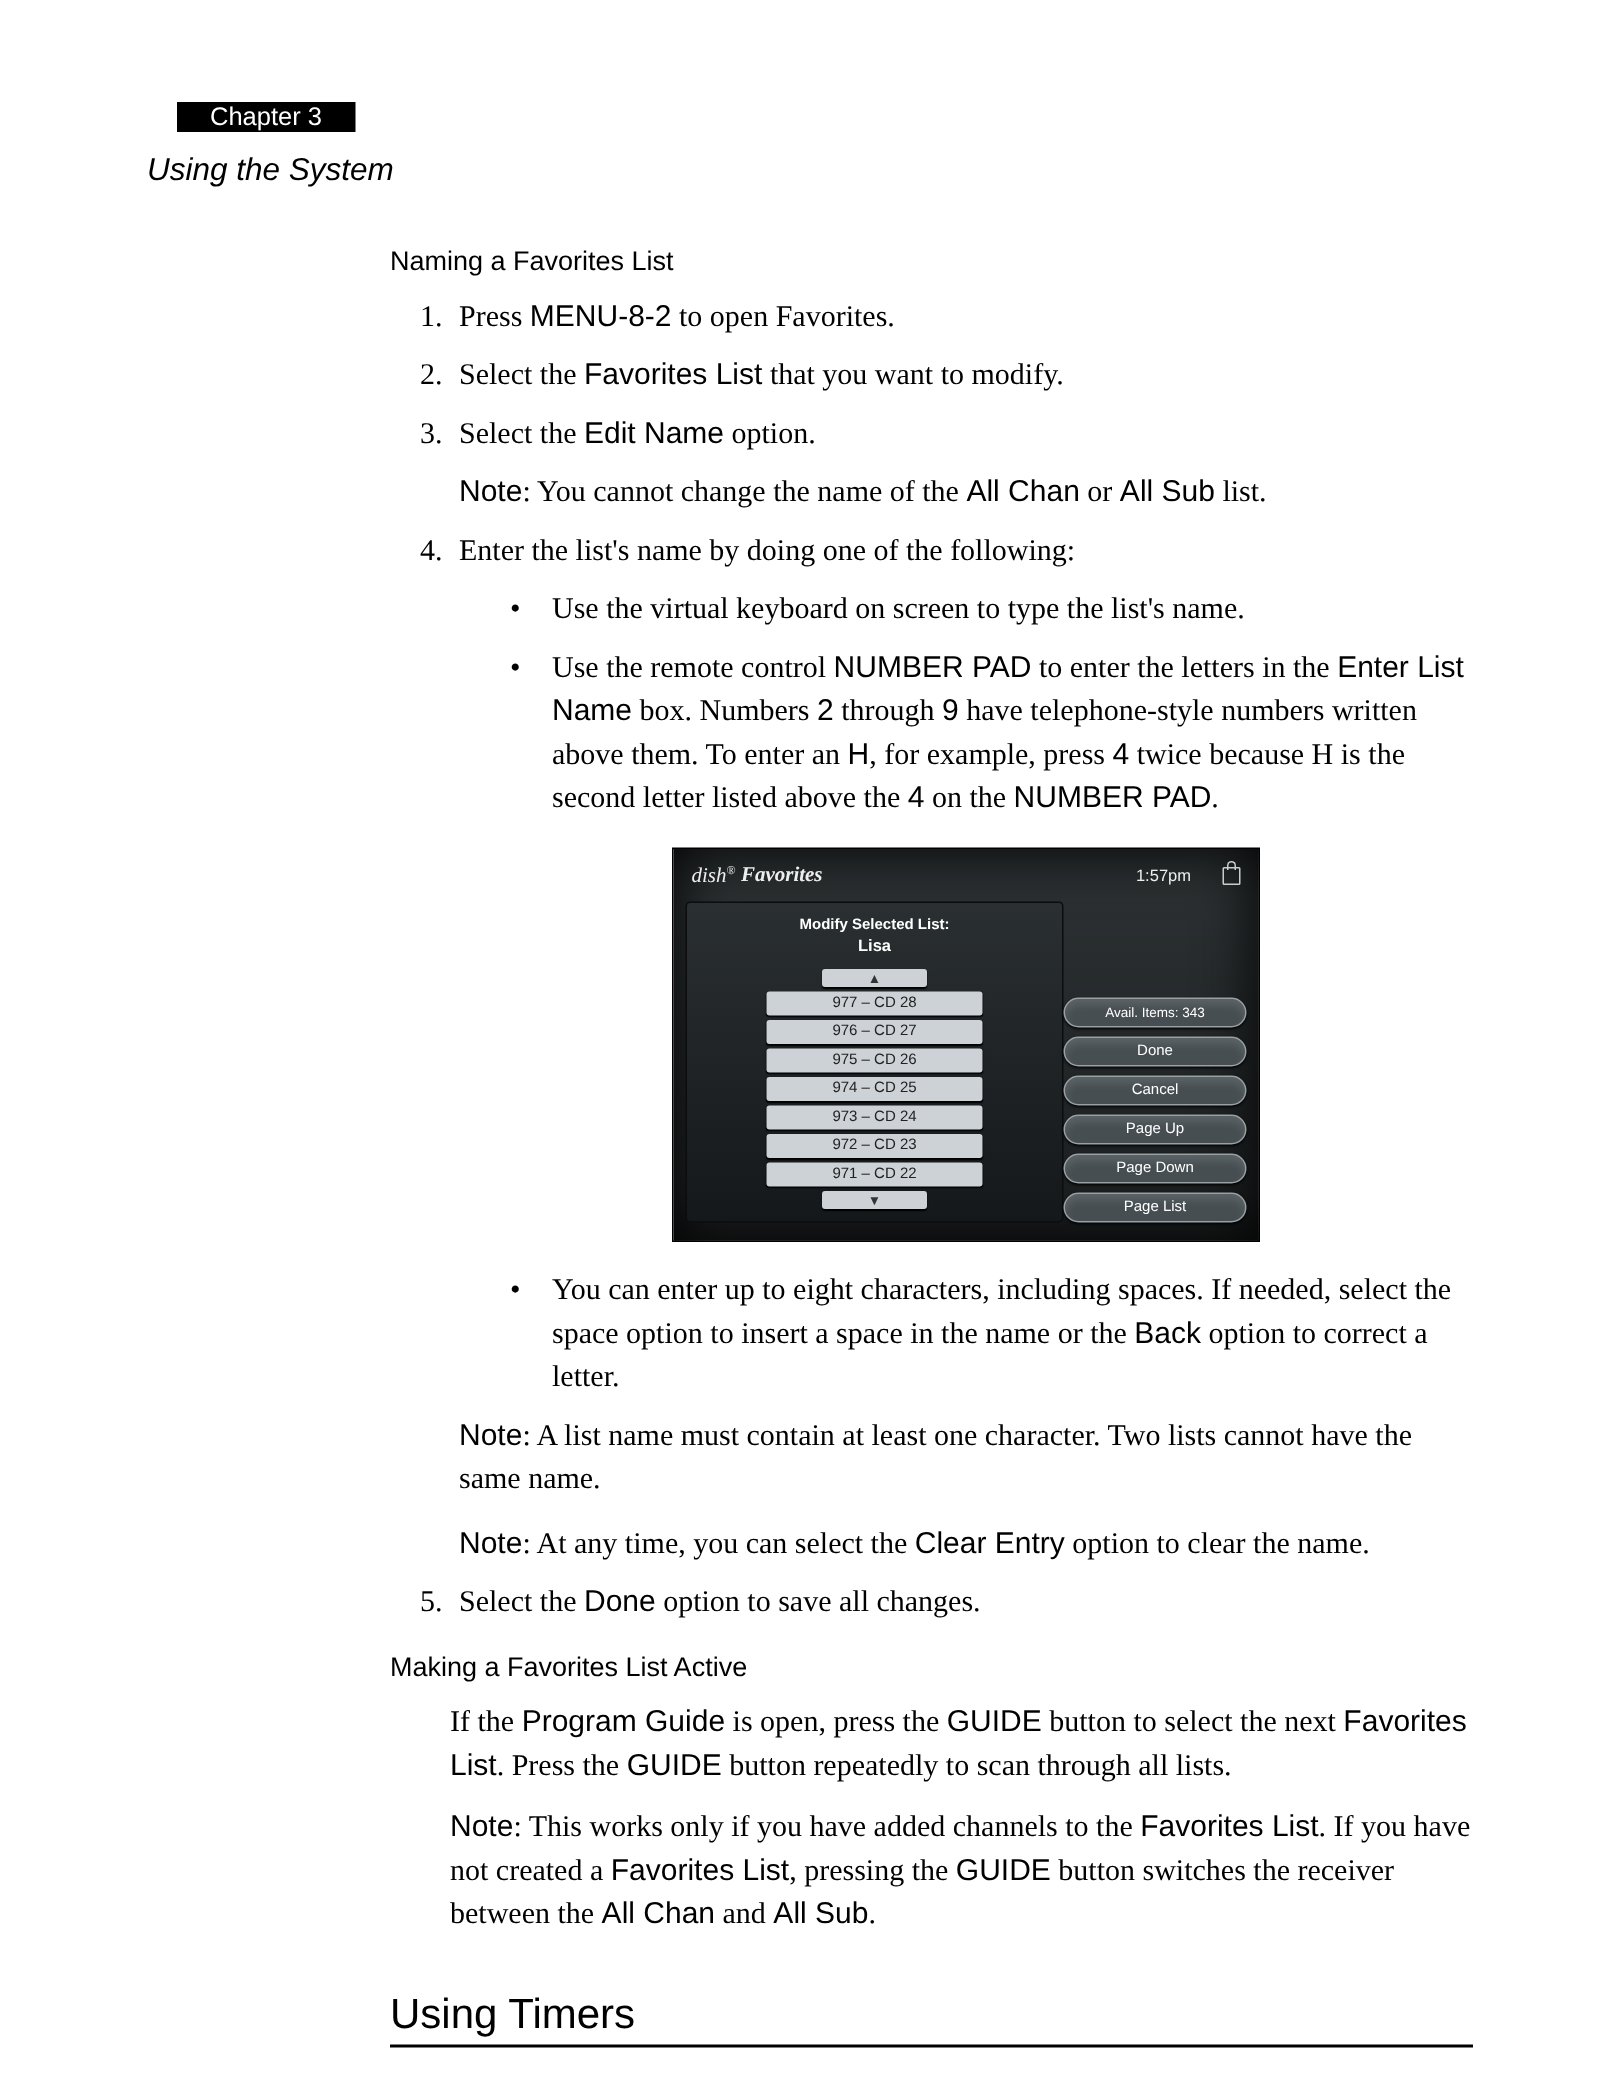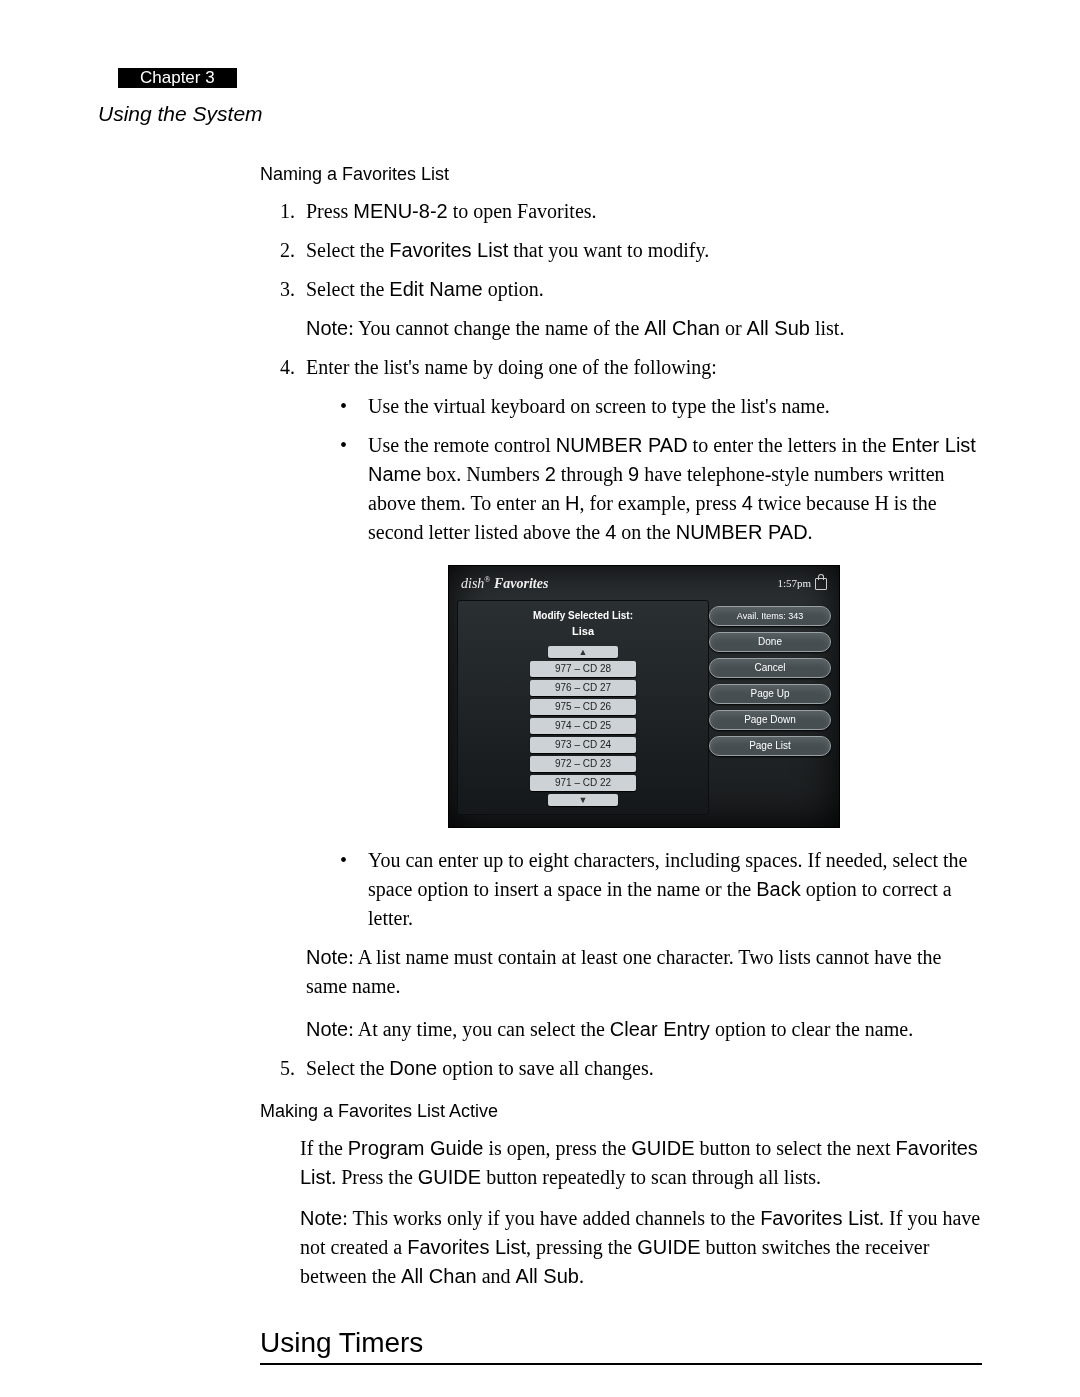--- a/index.html
+++ b/index.html
@@ -17,29 +17,29 @@
   ul.bullets>li:before{content:"•";position:absolute;left:0;top:0;font-size:20px;}
   .sans{font-family:Helvetica,Arial,sans-serif;}
   .body-p{font-size:20px;line-height:1.45;margin:12px 0 0 0;}
 
   
   .tv{width:390px;margin:18px auto 18px auto;background:linear-gradient(#2d3234,#1a1d1e);border:1px solid #000;box-shadow:inset 0 0 40px #000;}
   .tv-inner{padding:6px 8px 12px 8px;}
   .tv-top{display:flex;align-items:center;justify-content:space-between;font-family:Georgia,serif;color:#eee;font-style:italic;font-size:14px;padding:2px 4px 6px 4px;}
   .tv-logo{font-style:italic;}
   .tv-logo .r{font-style:normal;font-size:8px;vertical-align:super;}
-  .tv-time{font-family:Liberation Serif, serif;font-style:normal;font-size:11px;display:flex;gap:4px;align-items:center;}
+  .tv-time{font-family:Liberation Sans, sans-serif;font-style:normal;font-size:11px;display:flex;gap:21px;align-items:center;}
   .tv-time .lock{display:inline-block;width:10px;height:10px;border:1px solid #ccc;border-radius:1px;position:relative;}
   .tv-time .lock:before{content:"";position:absolute;top:-5px;left:2px;width:4px;height:5px;border:1px solid #ccc;border-bottom:none;border-radius:3px 3px 0 0;}
-  .tv-body{display:flex;}
+  .tv-body{display:flex;align-items:flex-end;}
   .tv-left{flex:1;background:linear-gradient(#2a2f31,#14181a);border:1px solid #0b0d0e;border-radius:3px;padding:8px;color:#fff;font-family:Helvetica,Arial,sans-serif;font-size:11px;text-align:center;}
   .tv-left .mod{font-weight:bold;font-size:10px;}
   .tv-left .listname{font-weight:bold;margin-bottom:6px;}
   .tv-arrow{background:#ccd2d5;color:#333;border-radius:2px;width:70px;margin:0 auto;font-size:9px;line-height:12px;box-shadow:0 1px 1px #000;}
-  .tv-row{background:#ccd2d5;color:#222;width:106px;margin:3px auto;font-size:10px;line-height:16px;border-radius:2px;box-shadow:0 1px 1px #000;}
+  .tv-row{background:#ccd2d5;color:#222;width:144px;margin:3px auto;font-size:10px;line-height:16px;border-radius:2px;box-shadow:0 1px 1px #000;}
   .tv-right{width:122px;display:flex;flex-direction:column;gap:6px;padding-top:6px;}
   .tv-btn{background:#464e52;color:#fff;border:1px solid #9aa1a4;border-radius:10px;font-family:Helvetica,Arial,sans-serif;font-size:10px;text-align:center;line-height:18px;box-shadow:inset 0 4px 6px rgba(255,255,255,.12),0 1px 2px #000;}
   .tv-btn.avail{font-size:9px;}
 </style>
 </head>
 <body>
 
 <div class="page">
 
   <div class="chapter-tab">Chapter 3</div>

